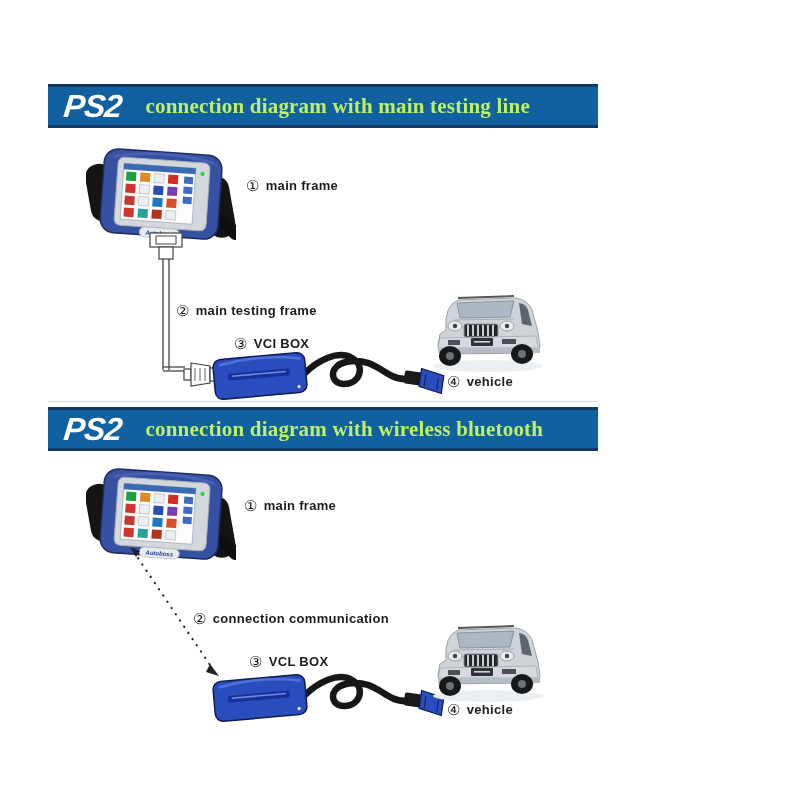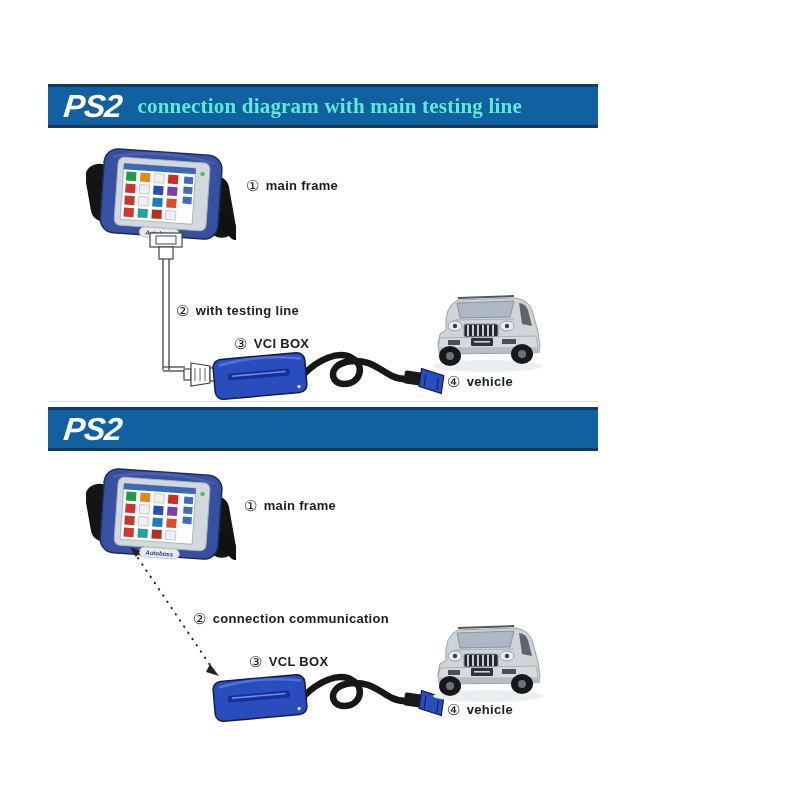--- a/index.html
+++ b/index.html
@@ -17,24 +17,24 @@
   }
   .bar .logo {
     margin-left:16px;
     font-family:"Liberation Sans",sans-serif;
     font-weight:bold; font-style:italic;
     font-size:32px; line-height:1;
     color:#ffffff; letter-spacing:-1px;
     transform:skewX(-6deg);
   }
   .bar .title {
-    margin-left:16px;
+    margin-left:24px;
     font-family:"Liberation Serif",serif;
     font-weight:bold; font-size:21px;
-    color:#5eead4; letter-spacing:0.2px;
+    color:#bef264; letter-spacing:0.2px;
     white-space:nowrap;
   }
 
   
   .lbl {
     position:absolute; display:flex; align-items:center; gap:6px;
     font-size:13px; font-weight:bold; color:#1d1d1d; letter-spacing:0.3px;
     white-space:nowrap;
   }
   .lbl .num { font-size:15px; font-weight:normal; line-height:1; }
@@ -167,21 +167,21 @@
     <rect x="11" y="6" width="20" height="8" fill="#ffffff" stroke="#444444" stroke-width="1"></rect>
     <rect x="14" y="17" width="14" height="12" fill="#ffffff" stroke="#444444" stroke-width="1.2"></rect>
     <line x1="18" y1="29" x2="18" y2="140" stroke="#444444" stroke-width="1.3"></line>
     <line x1="24" y1="29" x2="24" y2="140" stroke="#444444" stroke-width="1.3"></line>
     <line x1="18" y1="137" x2="40" y2="137" stroke="#444444" stroke-width="1.3"></line>
     <line x1="18" y1="141" x2="40" y2="141" stroke="#444444" stroke-width="1.3"></line>
   </svg>
 
   <div class="lbl" style="left:176px;top:303px">
     <span class="num">②</span>
-    <span>with testing line</span>
+    <span>main testing frame</span>
   </div>
 
   <div class="lbl" style="left:234px;top:336px">
     <span class="num">③</span>
     <span>VCI BOX</span>
   </div>
 
   <svg class="abs" style="left:183px;top:356px" width="45" height="36">
     <use href="#sym-db15"></use>
   </svg>
@@ -196,20 +196,21 @@
 
   <div class="lbl" style="left:447px;top:374px">
     <span class="num">④</span>
     <span>vehicle</span>
   </div>
 
   <div class="sep"></div>
 
   <div class="bar" style="top:407px">
     <span class="logo">PS2</span>
+    <span class="title">connection diagram with wireless bluetooth</span>
   </div>
 
   <svg class="abs" style="left:86px;top:460px" width="150" height="110">
     <use href="#sym-device"></use>
   </svg>
 
   <div class="lbl" style="left:244px;top:498px">
     <span class="num">①</span>
     <span>main frame</span>
   </div>

